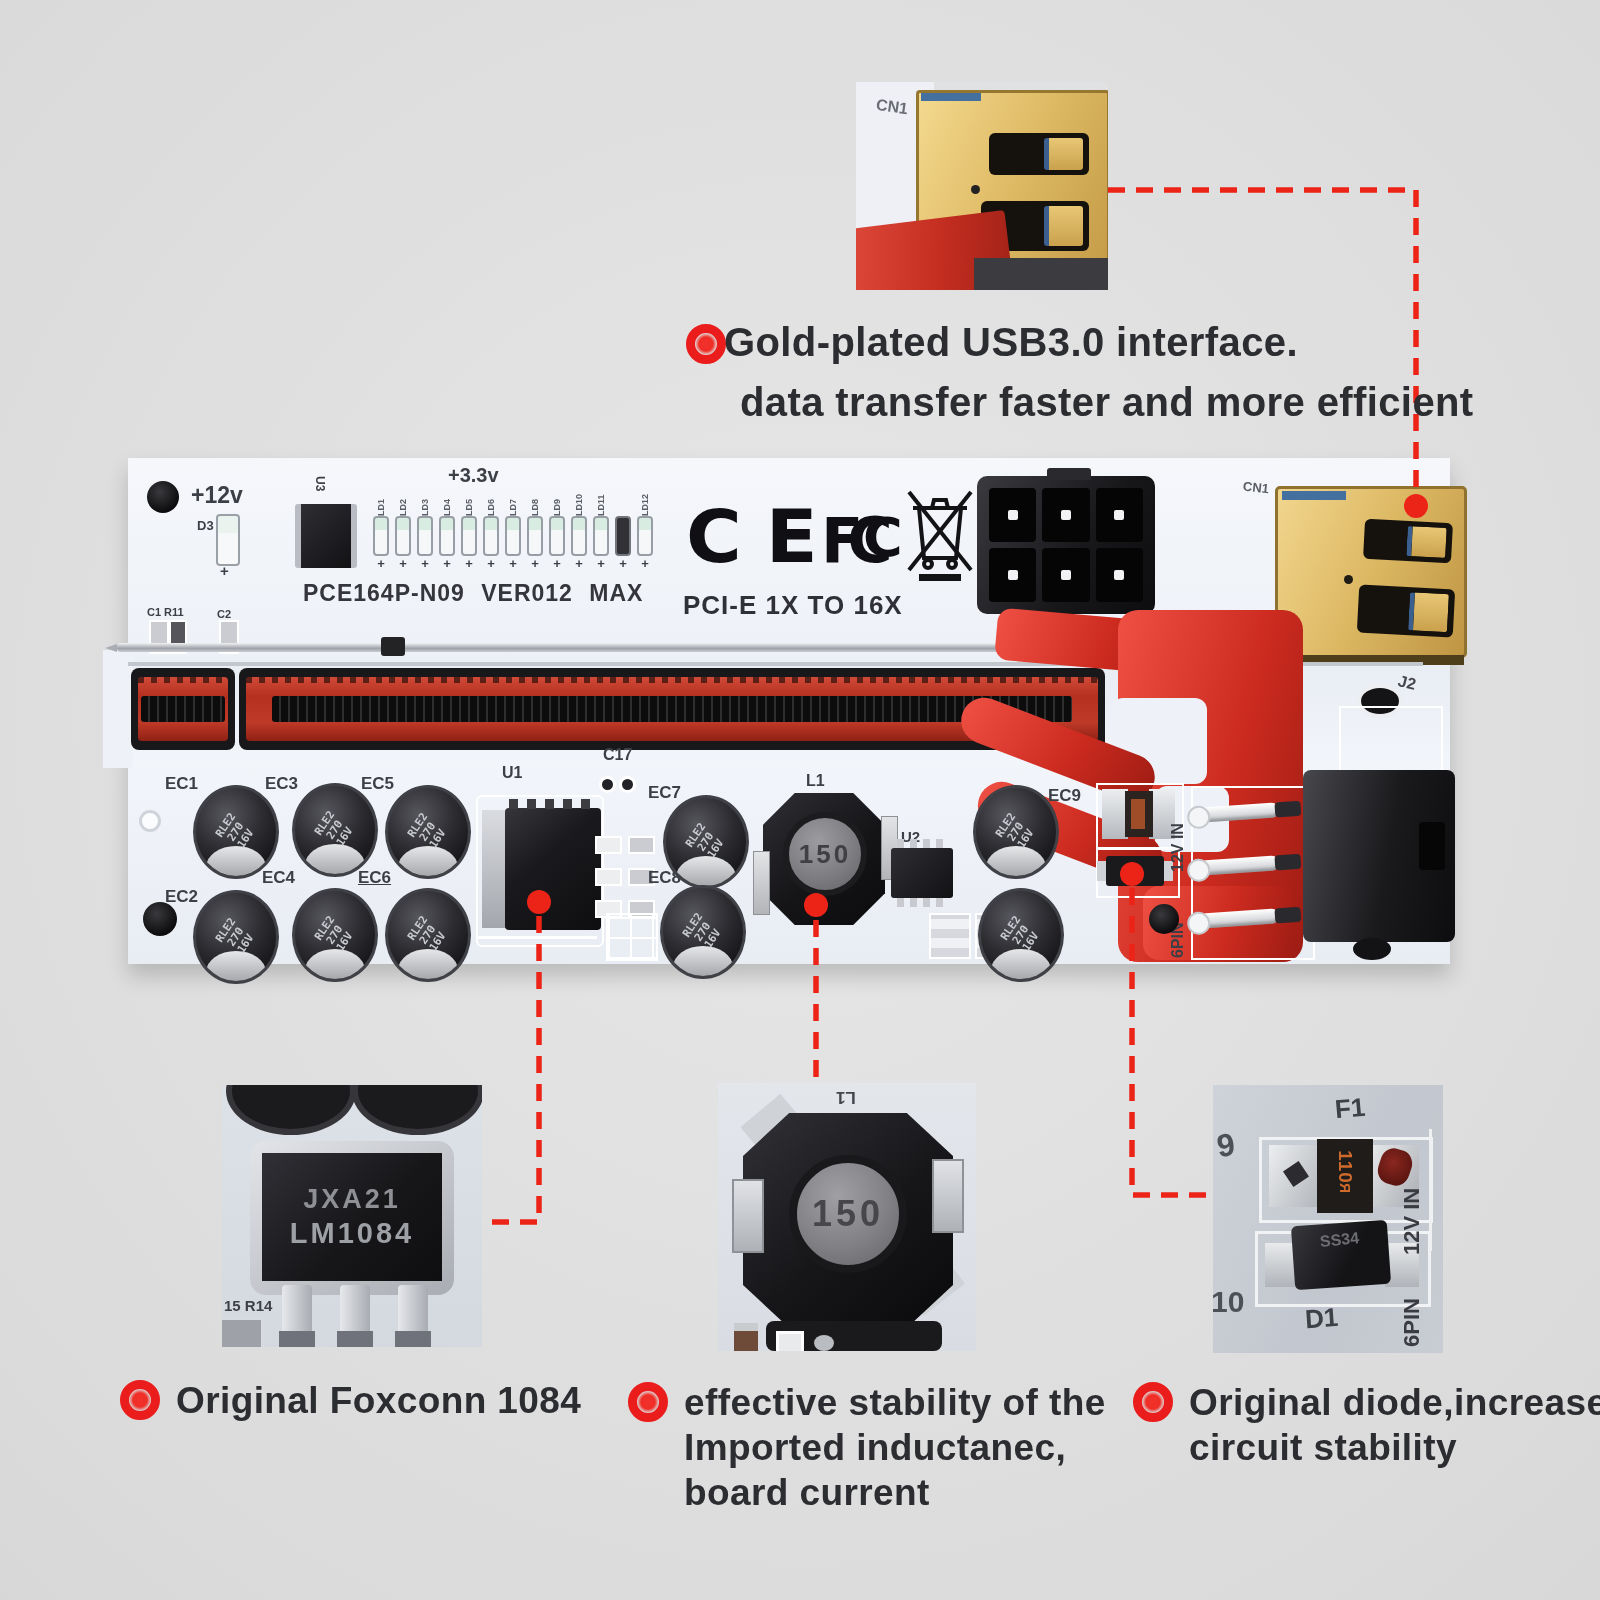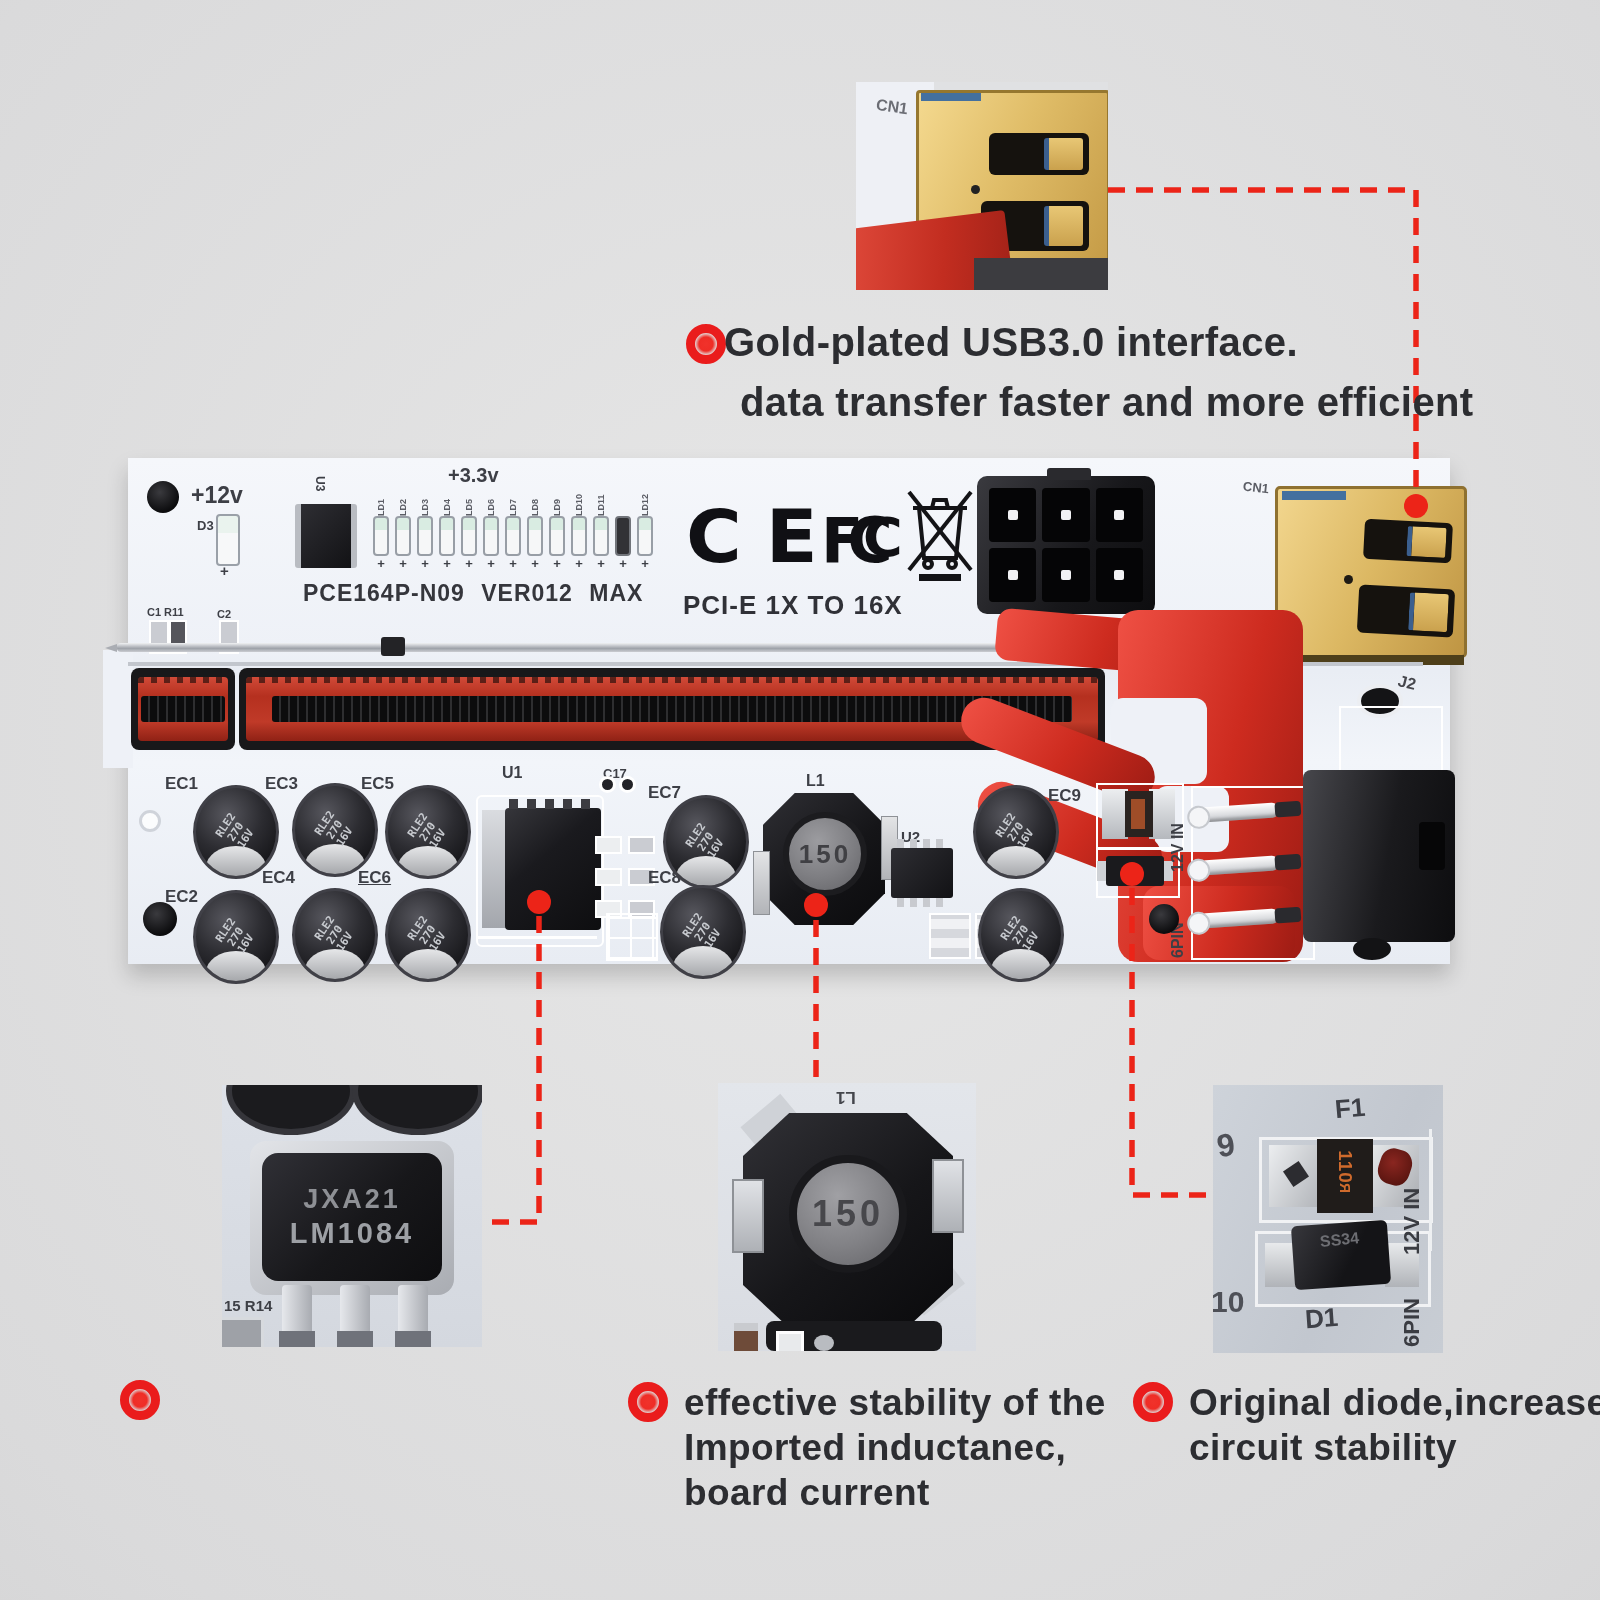--- a/index.html
+++ b/index.html
@@ -151,21 +151,21 @@
   #t-ec9{left:945px;top:328px;font-size:17px;}
 
   
   #u1-silk{position:absolute;left:373px;top:337px;width:124px;height:148px;border:2px solid #fff;border-radius:6px;}
   #u1-tab{position:absolute;left:379px;top:352px;width:24px;height:118px;background:linear-gradient(#dadce0,#a3a6ac);}
   #u1-body{position:absolute;left:402px;top:350px;width:96px;height:122px;border-radius:4px;
     background:linear-gradient(140deg,#36363b 0%,#1a1a1e 40%,#0e0e10 100%);}
   #u1-pins{position:absolute;left:406px;top:341px;width:82px;height:10px;
     background:repeating-linear-gradient(90deg,#3c3c41 0 9px,transparent 9px 18px);}
   #t-u1{left:399px;top:306px;font-size:16px;}
-  #t-c17{left:500px;top:308px;font-size:13px;}
+  #t-c17{left:500px;top:288px;font-size:16px;}
   .c17c{position:absolute;top:318px;width:17px;height:17px;border-radius:50%;border:3px solid #fff;
     background:#232327;box-sizing:border-box;}
   #c17a{left:496px;} #c17b{left:516px;}
   .res{position:absolute;left:492px;width:60px;height:16px;display:flex;gap:6px;}
   .res i{display:block;width:24px;height:14px;background:#eceef0;border:2px solid #fff;}
   .res i+i{background:#caccd2;}
   #res1{top:378px;} #res2{top:410px;} #res3{top:442px;}
   #silk-grid{position:absolute;left:503px;top:455px;width:48px;height:44px;border:2px solid #fff;
     background:
      linear-gradient(#0000 0,#0000) ,
@@ -223,21 +223,21 @@
   #housing::after{content:"";position:absolute;right:10px;top:52px;width:26px;height:48px;background:#060607;border-radius:4px;}
   #housing-oval{position:absolute;left:1250px;top:480px;width:38px;height:22px;border-radius:50%;background:#131315;}
 
   
   .inset{position:absolute;z-index:4;overflow:hidden;}
   #ins-chip{left:222px;top:1085px;width:260px;height:262px;background:linear-gradient(#dde1e8,#d4d8df);}
   #ins-chip .arc{position:absolute;top:-38px;height:76px;border-radius:50%;background:#1b1b1e;border:6px solid #35353a;}
   #ins-chip .a1{left:4px;width:118px;} #ins-chip .a2{left:130px;width:120px;}
   #ins-chip .frame{position:absolute;left:28px;top:56px;width:204px;height:154px;border-radius:16px;
     background:linear-gradient(145deg,#e2e4e8,#a9acb2);}
-  #ins-chip .chipbody{position:absolute;left:40px;top:68px;width:180px;height:128px;border-radius:16px;
+  #ins-chip .chipbody{position:absolute;left:40px;top:68px;width:180px;height:128px;border-radius:0;
     background:linear-gradient(135deg,#303036,#17171a 55%,#0e0e10);display:flex;flex-direction:column;
     align-items:center;justify-content:center;gap:2px;}
   #ins-chip .chipbody .t1{font-size:27px;font-weight:bold;color:#8e9095;letter-spacing:3px;}
   #ins-chip .chipbody .t2{font-size:29px;font-weight:bold;color:#9da0a5;letter-spacing:3px;}
   #ins-chip .leg{position:absolute;top:200px;width:30px;height:52px;
     background:linear-gradient(90deg,#e6e8ec,#a8abb1);border-radius:4px;}
   #ins-chip .l1{left:60px;}#ins-chip .l2{left:118px;}#ins-chip .l3{left:176px;}
   #ins-chip .base{position:absolute;top:246px;width:36px;height:26px;background:#6f727a;}
   #ins-chip .b1{left:57px;}#ins-chip .b2{left:115px;}#ins-chip .b3{left:173px;}
   #ins-chip .corner{position:absolute;left:2px;top:212px;font-size:15px;font-weight:bold;color:#3e4046;}
@@ -623,20 +623,21 @@
       </div>
     <span class="t-d1">D1</span>
     <span class="v12">12V IN</span>
     <span class="v6">6PIN</span>
     <div class="wline"></div>
   </div>
 
   <div class="abs bcap" id="cap1">
     <span class="bullet"></span>
     <div class="lines cap-text">
+      <div>Original Foxconn 1084</div>
     </div>
   </div>
   <div class="abs bcap" id="cap2">
     <span class="bullet"></span>
     <div class="lines cap-text">
       <div>effective stability of the</div>
       <div>Imported inductanec,</div>
       <div>board current</div>
     </div>
   </div>

